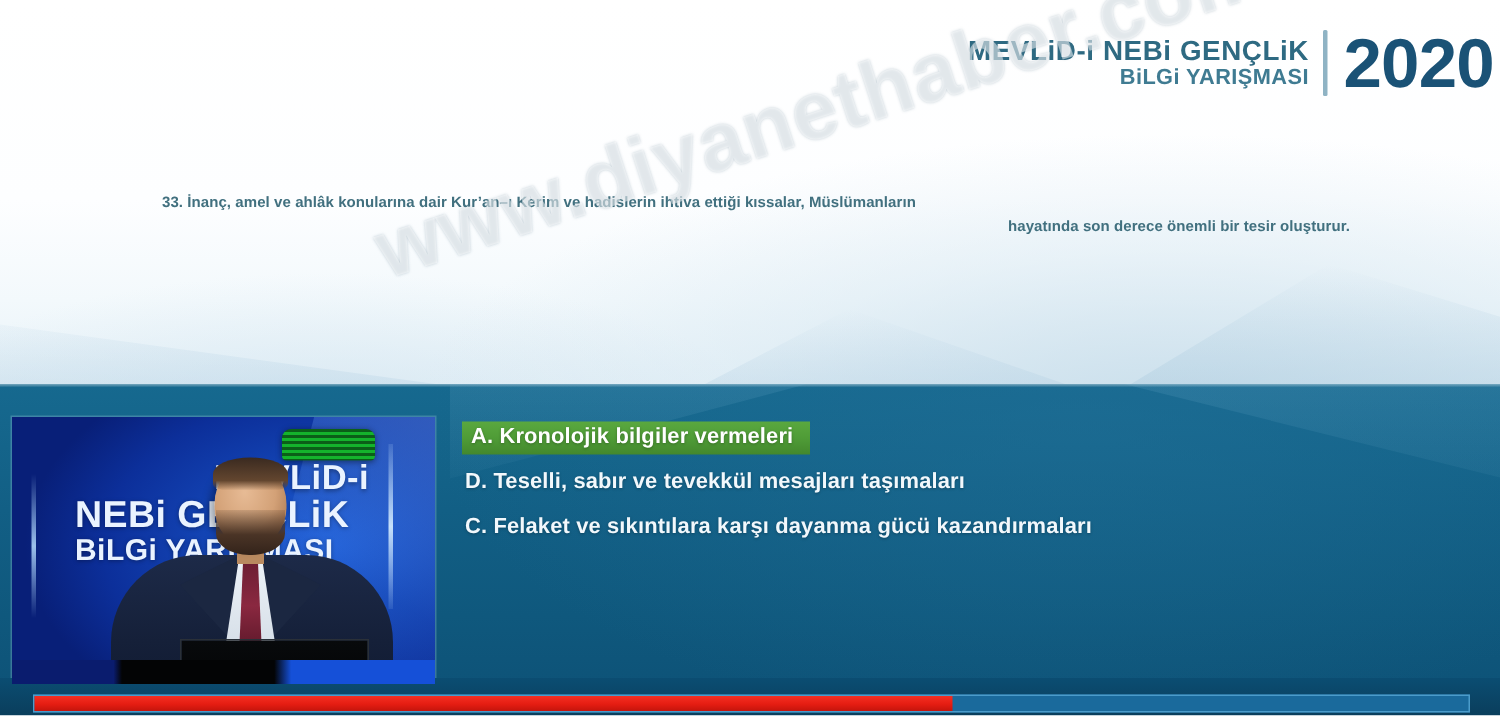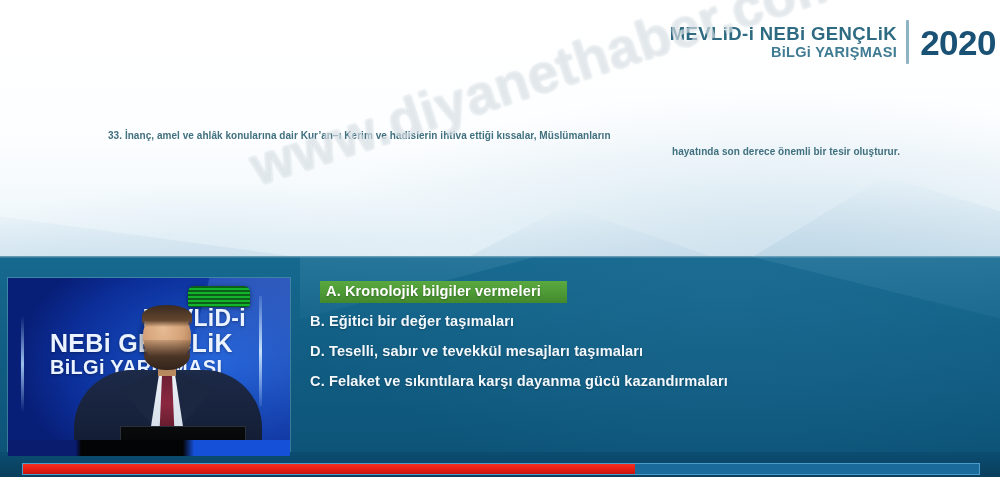--- a/index.html
+++ b/index.html
@@ -86,21 +86,21 @@
     white-space: nowrap;
   }
   .brand-sep {
     width: 3px;
     height: 44px;
     background: #8fb3c4;
     margin-right: 11px;
     border-radius: 1px;
   }
   .brand-year {
-    font-size: 35px;
+    font-size: 46px;
     font-weight: bold;
     color: #1a5276;
     letter-spacing: -0.5px;
     line-height: 1;
   }
 
   
   .question {
     position: absolute;
     left: 100px; top: 128px;
@@ -269,23 +269,22 @@
     line-height: 1.0;
     padding: 3px 2px 4px 2px;
     margin-bottom: 8.5px;
     white-space: nowrap;
     letter-spacing: 0.1px;
     text-shadow: 0 1px 2px rgba(0,0,0,0.28);
   }
   .option.correct {
     background: linear-gradient(180deg, #5aa83f 0%, #4f9c37 50%, #43882d 100%);
     display: inline-block;
-    padding: 3px 26px 4px 6px;
+    padding: 3px 11px 4px 6px;
     color: #ffffff;
-    margin-left: 12px;
   }
 
   
   .watermark {
     position: absolute;
     left: 252px; top: 136px;
     width: 760px;
     transform: rotate(-18deg);
     transform-origin: left center;
     font-size: 55px;
@@ -378,21 +377,20 @@
       <div class="sp-hairline"></div>
       <div class="sp-beard"></div>
       <div class="podium"></div>
       <div class="laptop-screen"></div>
     </div>
 
     <div class="options">
       <div>
         <span class="option correct">A. Kronolojik bilgiler vermeleri</span>
       </div>
-      <div class="option">B. Eğitici bir değer taşımaları</div>
       <div class="option">D. Teselli, sabır ve tevekkül mesajları taşımaları</div>
       <div class="option">C. Felaket ve sıkıntılara karşı dayanma gücü kazandırmaları</div>
     </div>
   </div>
 
   <div class="watermark">www.diyanethaber.com.tr</div>
 
   <div class="bottom-strip"></div>
   <div class="vp-bleed"></div>
   <div class="progress-wrap">

